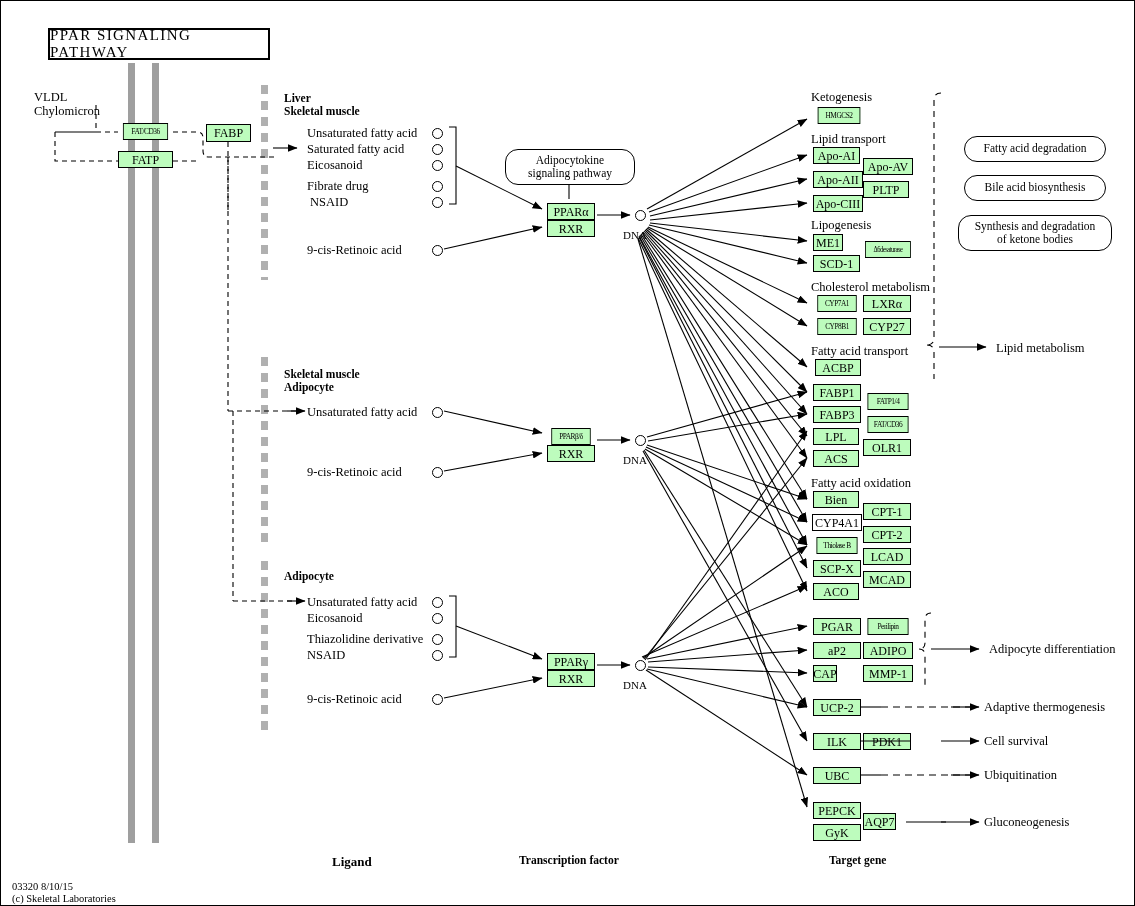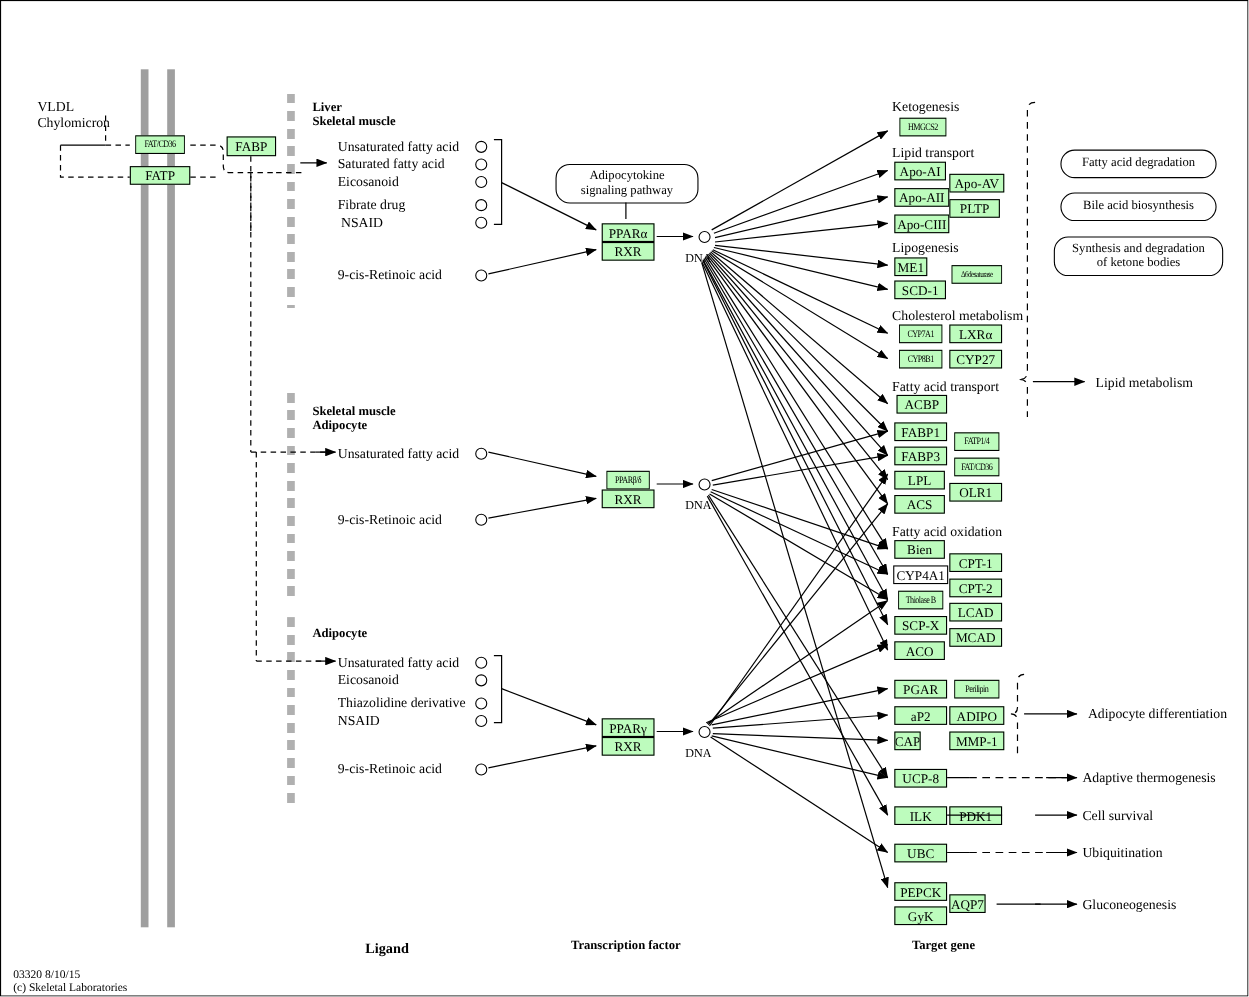--- a/index.html
+++ b/index.html
@@ -22,20 +22,21 @@
          font-size:11.5px;line-height:1.15;color:#000;}
   .circ{position:absolute;width:9px;height:9px;border:1.4px solid #000;border-radius:50%;background:#fff;}
   .foot{position:absolute;left:11px;font-size:10.5px;color:#000;}
   svg.ov{position:absolute;left:0;top:0;width:1135px;height:906px;pointer-events:none;}
 </style>
 </head>
 <body>
 
 <div id="stage">
 
+  <div class="title">PPAR SIGNALING PATHWAY</div>
 
   <div class="memb" style="left:127px;top:62px;width:7px;height:780px;"></div>
   <div class="memb" style="left:151px;top:62px;width:7px;height:780px;"></div>
   <div class="dashcol" style="left:260px;top:84px;height:195px;"></div>
   <div class="dashcol" style="left:260px;top:356px;height:190px;"></div>
   <div class="dashcol" style="left:260px;top:560px;height:170px;"></div>
 
   <div class="lbl" style="left:33px;top:89px;">VLDL</div>
   <div class="lbl" style="left:33px;top:103px;">Chylomicron</div>
 
@@ -140,21 +141,21 @@
   <div class="gene" style="left:812px;top:559px;width:48px;height:17px;">SCP-X</div>
   <div class="gene" style="left:862px;top:570px;width:48px;height:17px;">MCAD</div>
   <div class="gene" style="left:812px;top:582px;width:46px;height:17px;">ACO</div>
 
   <div class="gene" style="left:812px;top:617px;width:48px;height:17px;">PGAR</div>
   <div class="gene squeeze" style="left:862px;top:617px;width:50px;height:17px;">Perilipin</div>
   <div class="gene" style="left:812px;top:641px;width:48px;height:17px;">aP2</div>
   <div class="gene" style="left:862px;top:641px;width:50px;height:17px;">ADIPO</div>
   <div class="gene" style="left:812px;top:664px;width:24px;height:17px;">CAP</div>
   <div class="gene" style="left:862px;top:664px;width:50px;height:17px;">MMP-1</div>
-  <div class="gene" style="left:812px;top:698px;width:48px;height:17px;">UCP-8</div>
+  <div class="gene" style="left:812px;top:698px;width:48px;height:17px;">UCP-2</div>
   <div class="gene" style="left:812px;top:732px;width:48px;height:17px;">ILK</div>
   <div class="gene" style="left:862px;top:732px;width:48px;height:17px;">PDK1</div>
   <div class="gene" style="left:812px;top:766px;width:48px;height:17px;">UBC</div>
   <div class="gene" style="left:812px;top:801px;width:48px;height:17px;">PEPCK</div>
   <div class="gene" style="left:862px;top:812px;width:33px;height:17px;text-align:center;">AQP7</div>
   <div class="gene" style="left:812px;top:823px;width:48px;height:17px;">GyK</div>
 
   <div class="round" style="left:963px;top:135px;width:140px;height:24px;">
     <span>Fatty acid degradation</span>
   </div>

